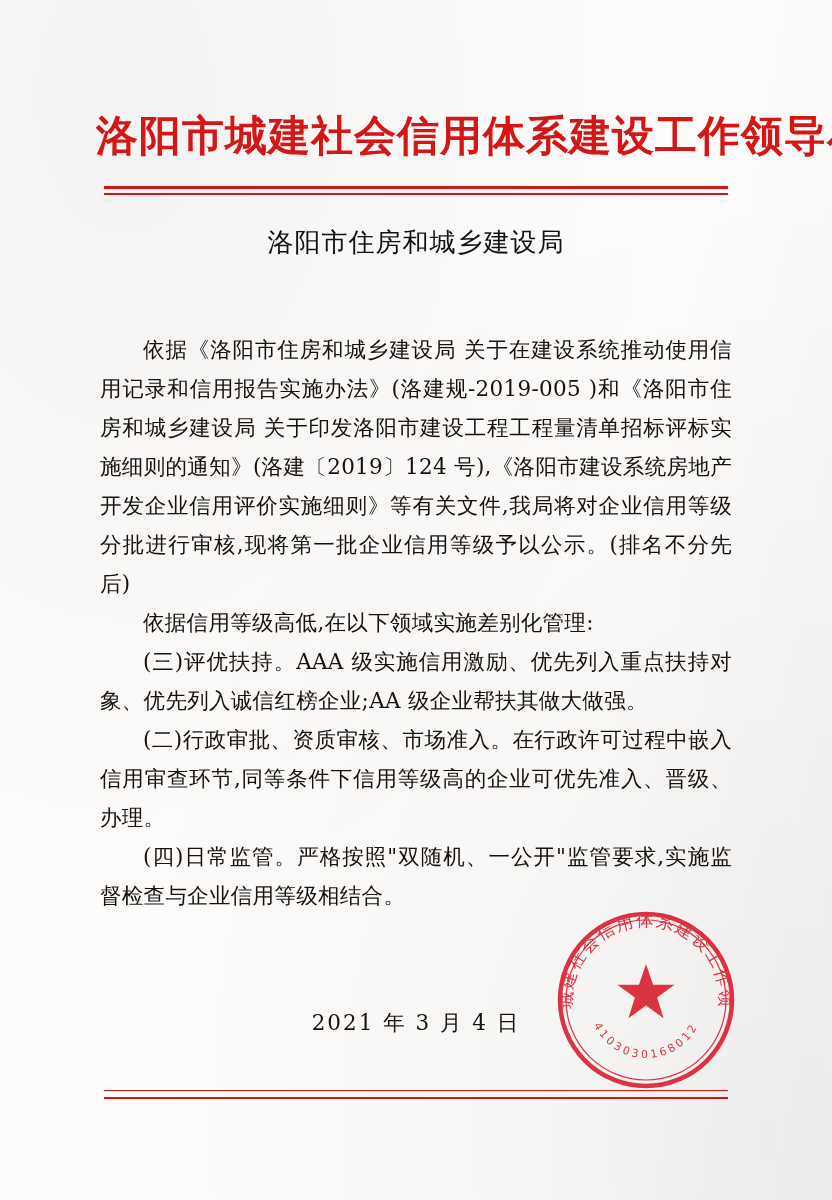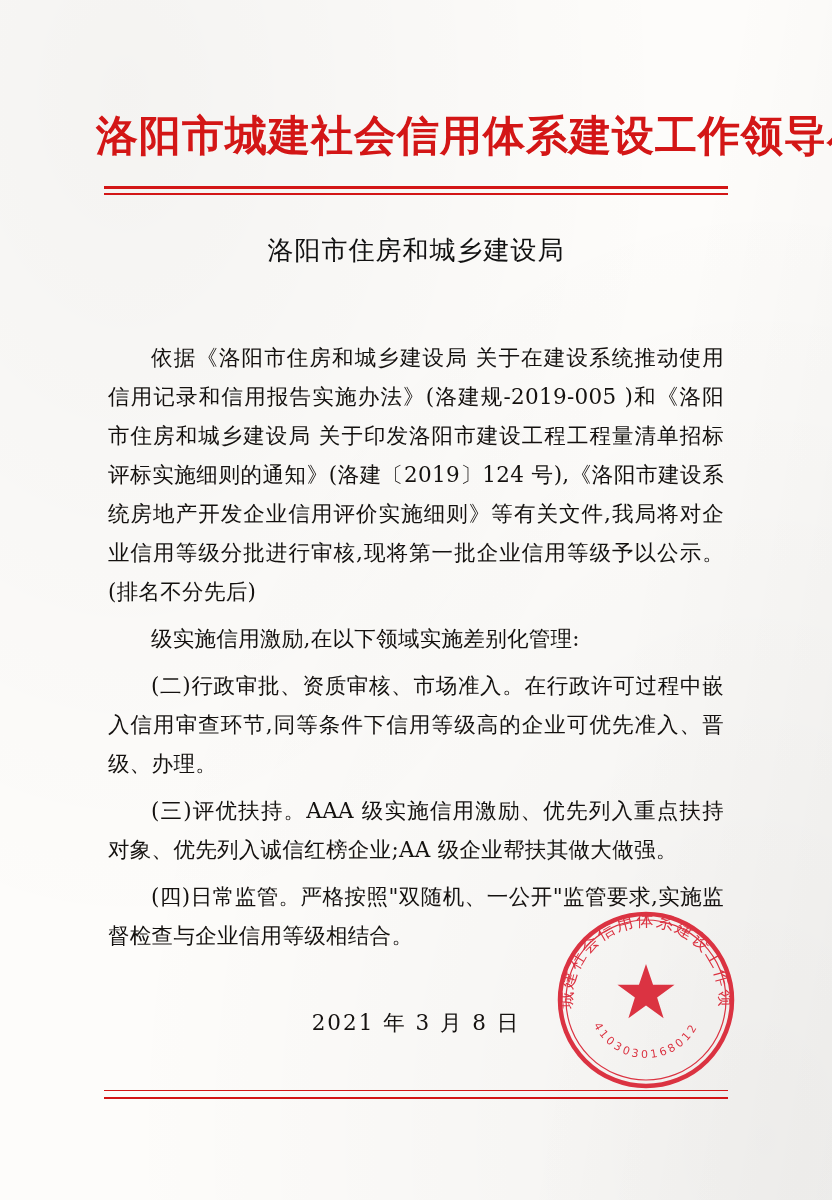--- a/index.html
+++ b/index.html
@@ -75,39 +75,38 @@
     position: absolute;
     top: 222px;
     left: 0;
     width: 640px;
     text-align: center;
     font-family: "DejaVu Serif", "Liberation Serif", serif;
     font-size: 26px;
     line-height: 1.55;
     color: #111;
     letter-spacing: 1px;
-    margin-top: 8px;
   }
 
   
   .body-text {
     position: absolute;
     top: 330px;
     left: 4px;
     width: 632px;
     font-family: "DejaVu Serif", "Liberation Serif", serif;
     font-size: 21.5px;
     line-height: 39px;
     color: #14110f;
     text-align: justify;
     text-justify: inter-ideograph;
     letter-spacing: 0.3px;
   }
   .body-text p {
-    margin: 8px;
+    margin: 0;
     text-indent: 2em;
   }
 
   
   .seal {
     position: absolute;
     left: 456px;
     top: 906px;
     width: 188px;
     height: 188px;
@@ -142,23 +141,23 @@
 
     <div class="rule-thick" id="rule-top-a"></div>
     <div class="rule-thin" id="rule-top-b"></div>
 
     <div class="doc-title">
       <div>洛阳市住房和城乡建设局</div>
     </div>
 
     <div class="body-text">
       <p>依据《洛阳市住房和城乡建设局 关于在建设系统推动使用信用记录和信用报告实施办法》(洛建规-2019-005 )和《洛阳市住房和城乡建设局 关于印发洛阳市建设工程工程量清单招标评标实施细则的通知》(洛建〔2019〕124 号),《洛阳市建设系统房地产开发企业信用评价实施细则》等有关文件,我局将对企业信用等级分批进行审核,现将第一批企业信用等级予以公示。(排名不分先后)</p>
-      <p>级实施信用激励,在以下领域实施差别化管理:</p>
+      <p>依据信用等级高低,在以下领域实施差别化管理:</p>
+      <p>(三)评优扶持。AAA 级实施信用激励、优先列入重点扶持对象、优先列入诚信红榜企业;AA 级企业帮扶其做大做强。</p>
       <p>(二)行政审批、资质审核、市场准入。在行政许可过程中嵌入信用审查环节,同等条件下信用等级高的企业可优先准入、晋级、办理。</p>
-      <p>(三)评优扶持。AAA 级实施信用激励、优先列入重点扶持对象、优先列入诚信红榜企业;AA 级企业帮扶其做大做强。</p>
       <p>(四)日常监管。严格按照"双随机、一公开"监管要求,实施监督检查与企业信用等级相结合。</p>
     </div>
 
     <div class="seal">
       <svg width="188" height="188" viewBox="0 0 188 188" aria-hidden="true">
         <defs>
           <path id="sealArcTop" d="M 20,94 A 74,74 0 1 1 168,94" fill="none"></path>
           <path id="sealArcBottom" d="M 36,94 A 58,58 0 0 0 152,94" fill="none"></path>
         </defs>
         <g opacity="0.88">
@@ -170,19 +169,19 @@
           <text font-family="DejaVu Sans, sans-serif" font-size="11" fill="#d8192a" letter-spacing="3">
             <textPath href="#sealArcBottom" startOffset="50%" text-anchor="middle">4103030168012</textPath>
           </text>
           <g transform="translate(94,88)">
             <polygon fill="#d8192a" points="0,-30 7.05,-9.27 28.53,-9.27 11.12,3.54 17.63,24.27 0,11.5 -17.63,24.27 -11.12,3.54 -28.53,-9.27 -7.05,-9.27"></polygon>
           </g>
         </g>
       </svg>
     </div>
 
-    <div class="date-line">2021 年 3 月 8 日</div>
+    <div class="date-line">2021 年 3 月 4 日</div>
 
     <div class="rule-thin" id="rule-bot-a"></div>
     <div class="rule-thick" id="rule-bot-b"></div>
 
   </div>
 </div>
 
 </body></html>

